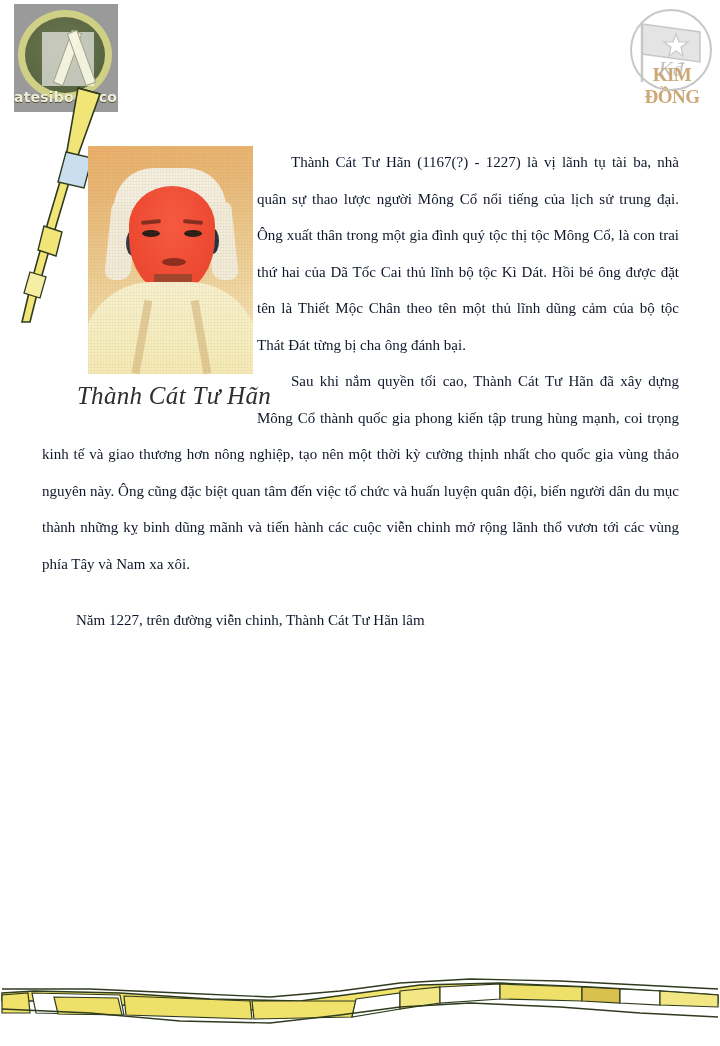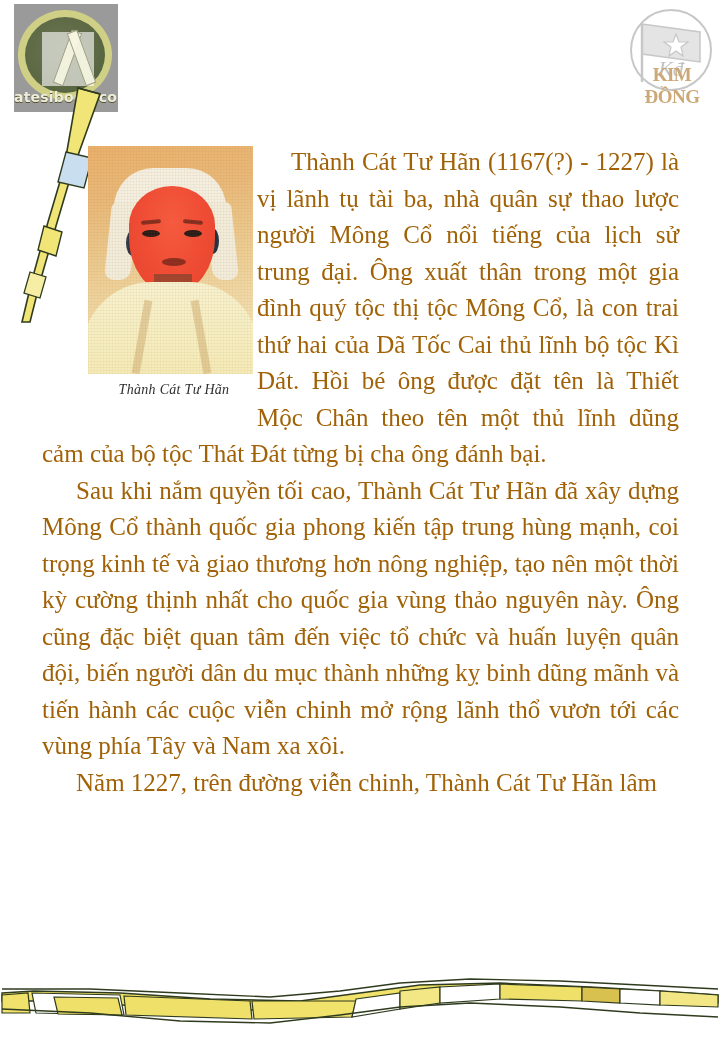--- a/index.html
+++ b/index.html
@@ -196,52 +196,52 @@
                       repeating-linear-gradient(90deg, rgba(160,120,70,0.06) 0 1px, rgba(255,255,255,0) 1px 3px);
   }
 
   #figure-caption {
     position: absolute;
     left: 74px;
     top: 382px;
     width: 200px;
     text-align: center;
     font-style: italic;
-    font-size: 14px;
+    font-size: 25px;
     color: #2e2e2e;
     letter-spacing: 0.3px;
   }
 
   
   #article {
     position: absolute;
     left: 42px;
     top: 144px;
     width: 637px;
   }
   #article p {
     margin: 0;
-    font-size: 25px;
+    font-size: 15px;
     line-height: 36.5px;
     text-align: justify;
     text-justify: inter-word;
-    color: #a16207;
+    color: #0f172a;
   }
   #article p.indent { text-indent: 34px; }
   
   #float-spacer {
     float: left;
     width: 215px;
     height: 262px;
     shape-outside: inset(0);
   }
   #article p.wrap-first {
     text-indent: 34px;
   }
-  #article p.last-justify { text-align: left; }
+  #article p.last-justify { text-align: left; margin-top: 20px; }
 
   
   #bottom-ribbon {
     position: absolute;
     left: 0;
     bottom: 0;
     width: 720px;
     height: 95px;
   }
 </style>

